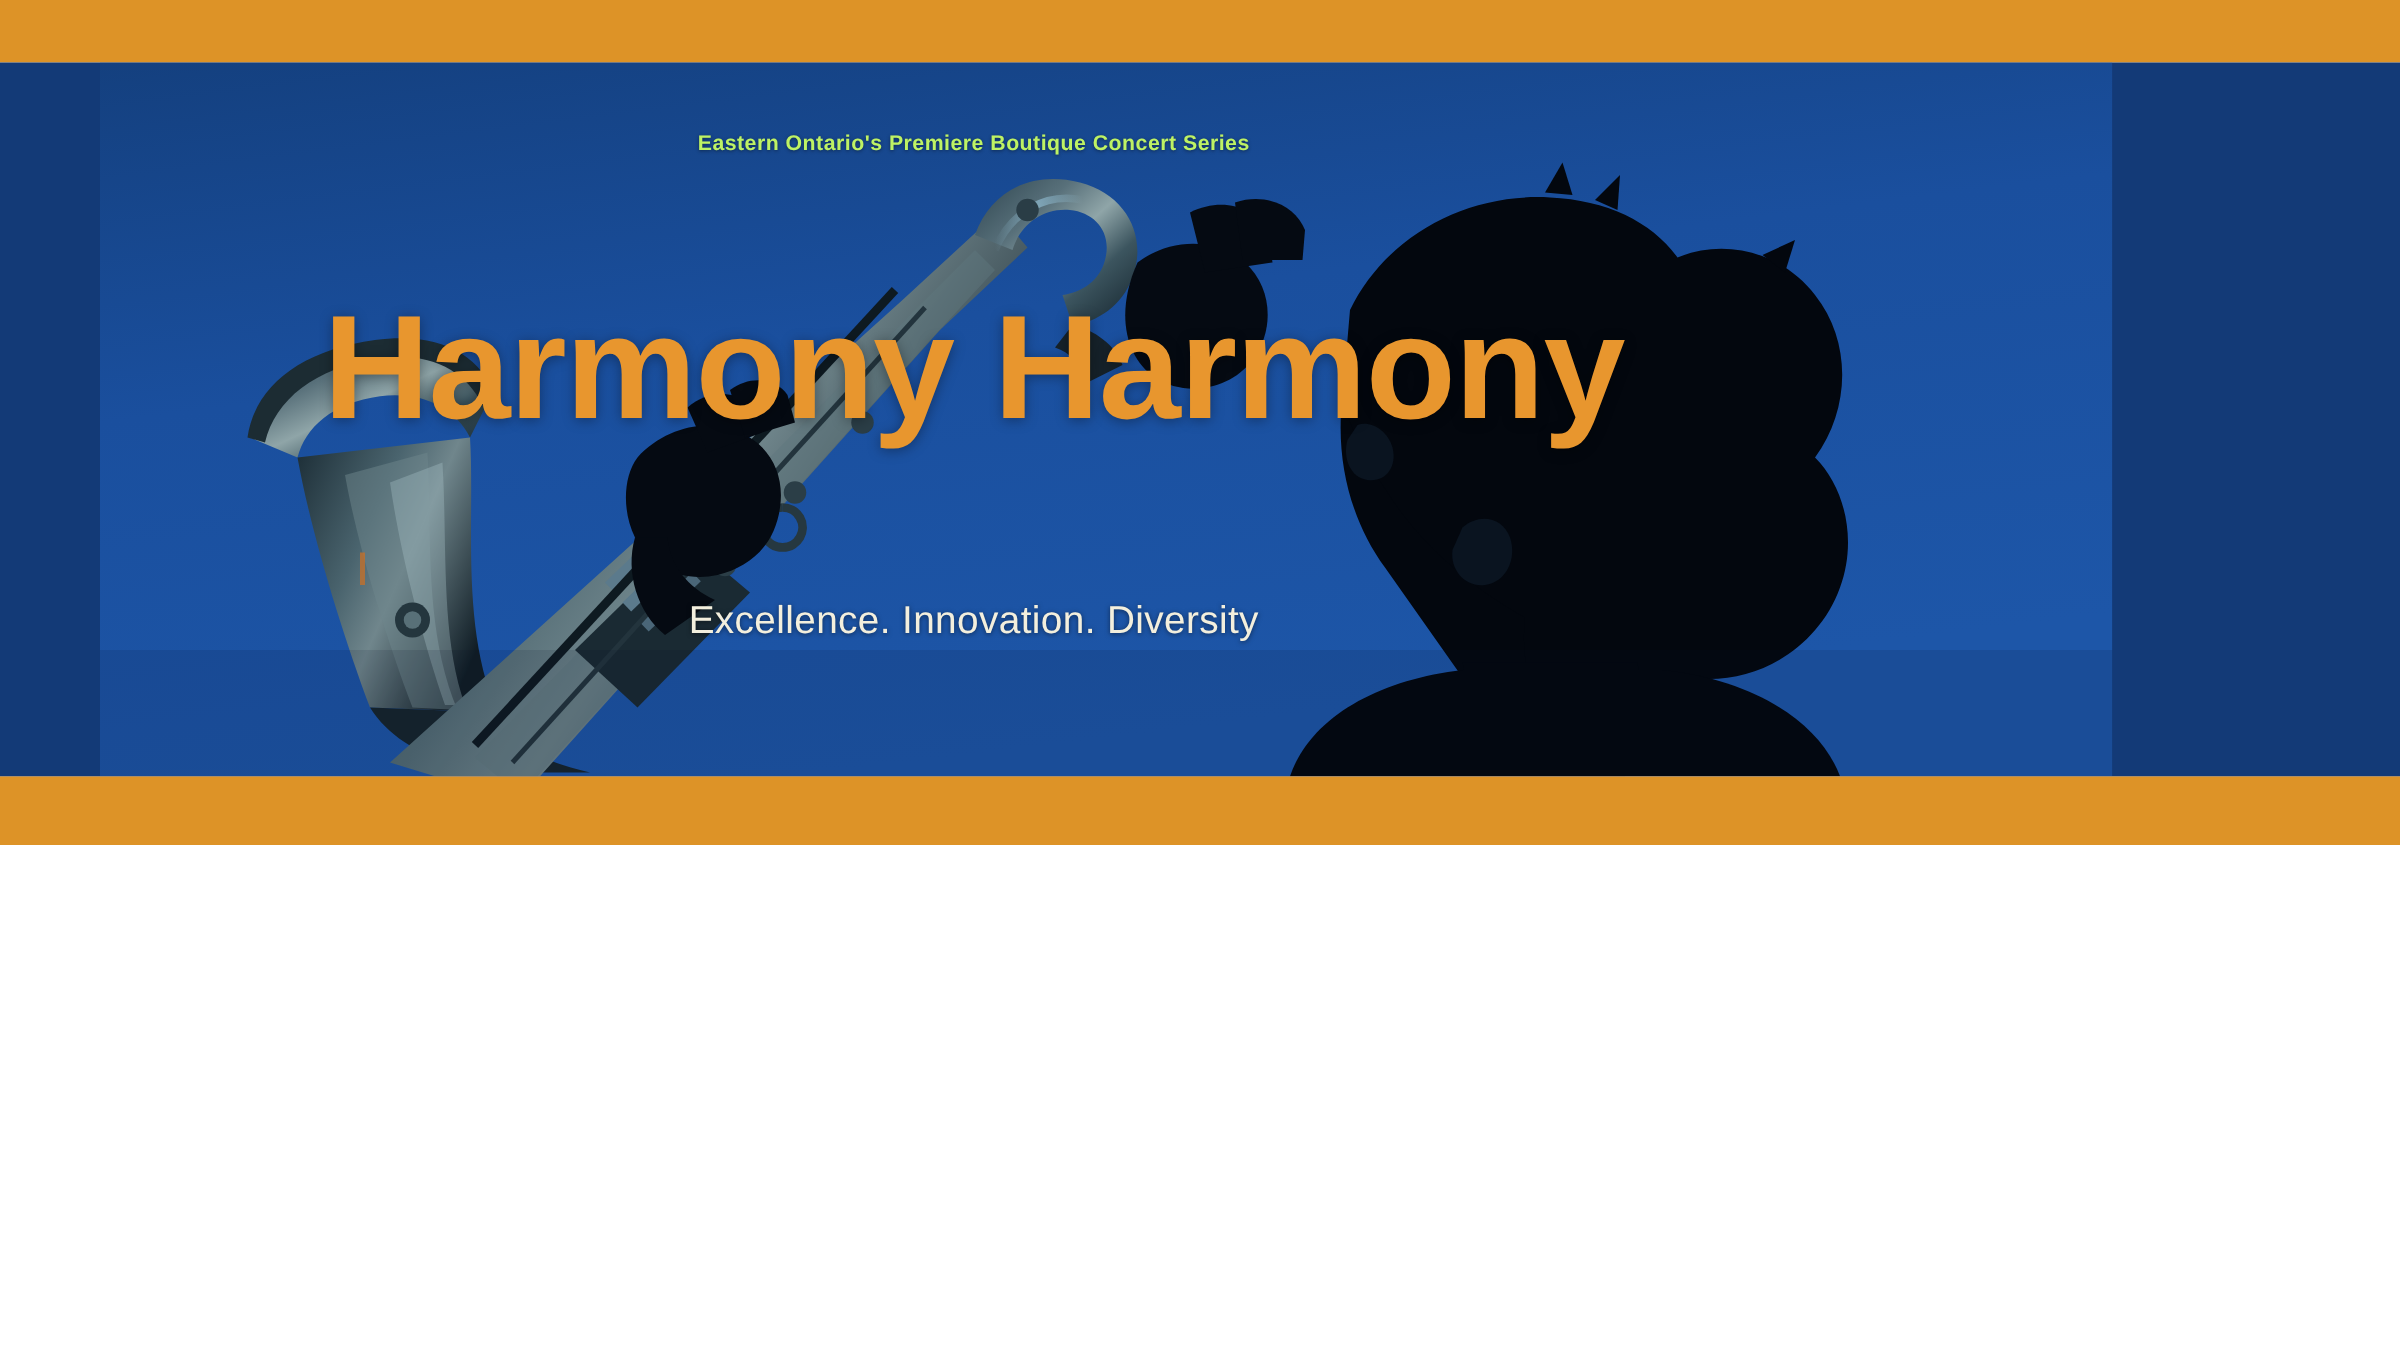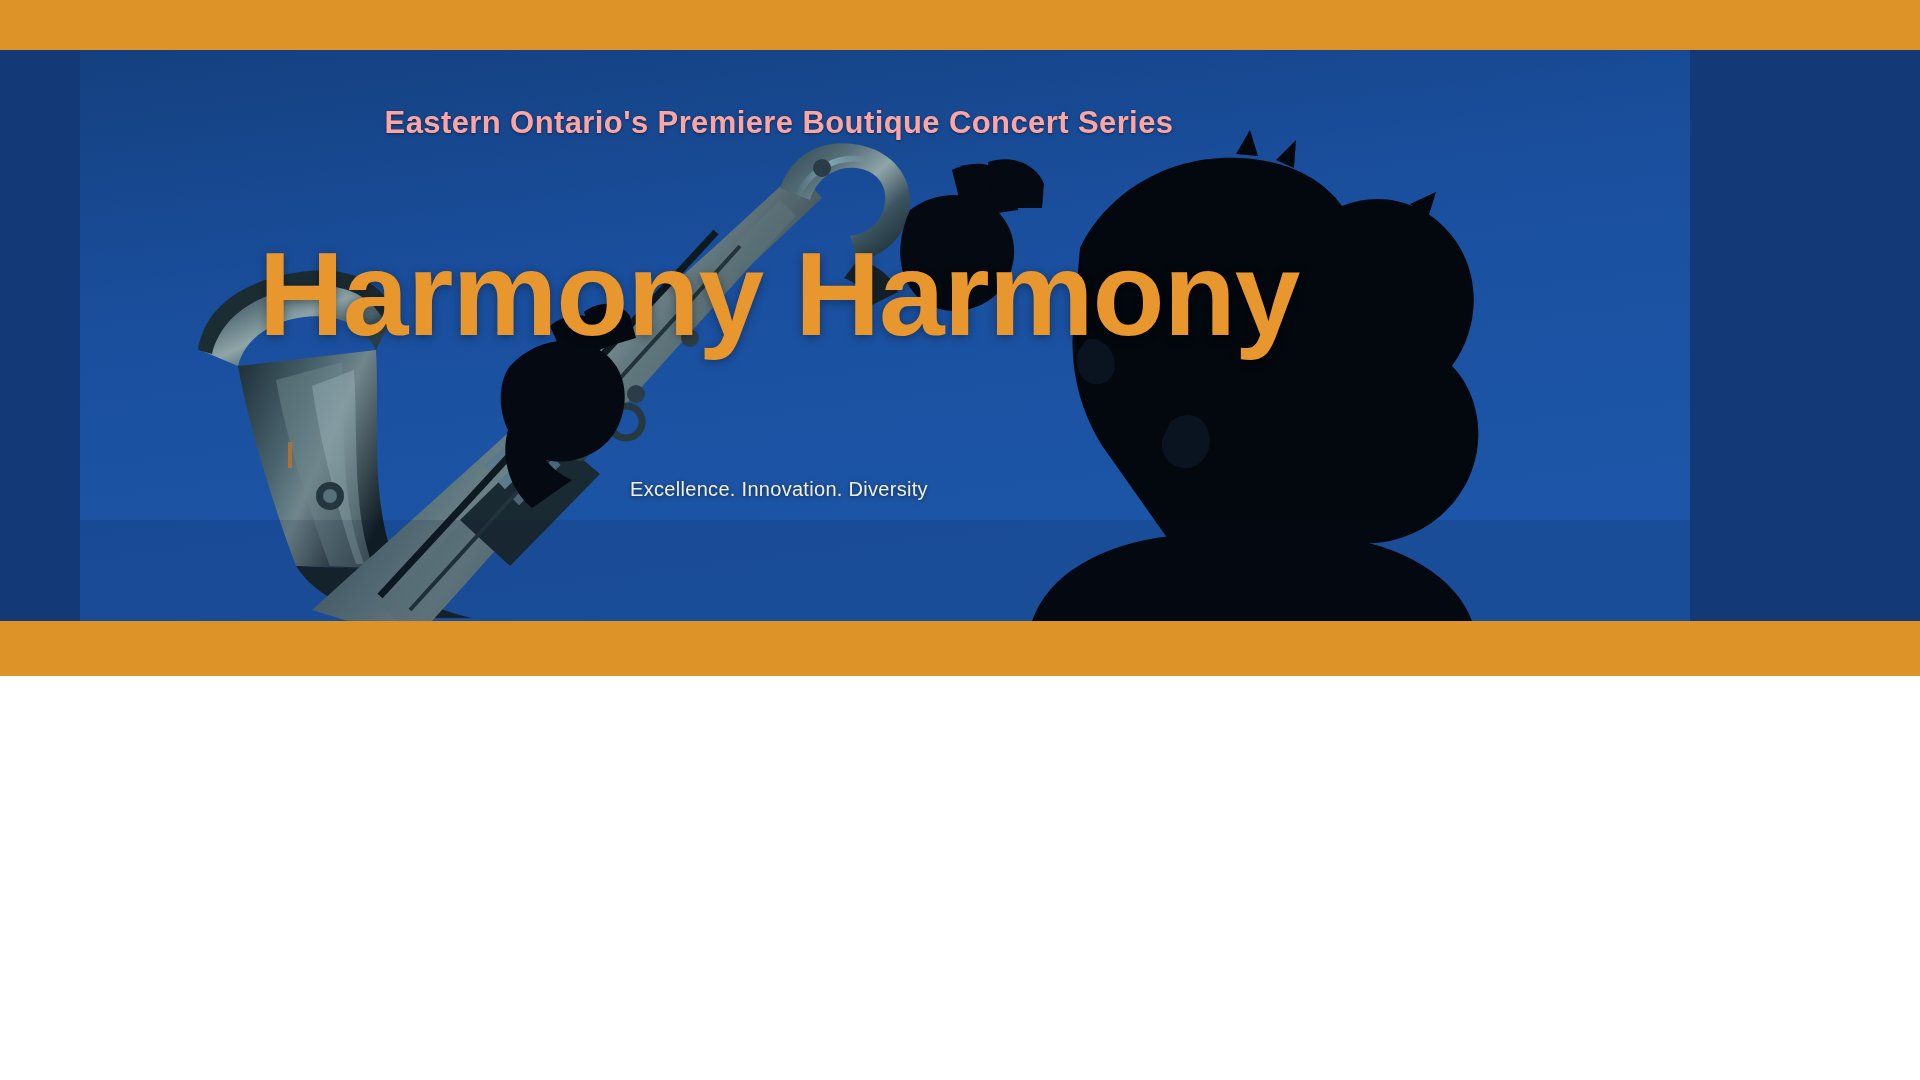--- a/index.html
+++ b/index.html
@@ -49,24 +49,24 @@
     pointer-events:none;
   }
   .hero-text > * { pointer-events:auto; }
 
   .eyebrow {
     position:absolute;
     top:55px;
     left:0;
     width:1558px;
     text-align:center;
-    font-size:31px;
+    font-size:17px;
     font-weight:700;
     letter-spacing:.4px;
-    color:#fca5a5;
+    color:#bef264;
     text-shadow:0 1px 3px rgba(0,0,0,.45);
   }
 
   .hero-title {
     position:absolute;
     top:185px;
     left:0;
     width:1558px;
     text-align:center;
     font-size:118px;
@@ -76,21 +76,21 @@
     color:#e8962e;
     text-shadow:0 2px 10px rgba(0,0,0,.35);
   }
 
   .hero-tagline {
     position:absolute;
     top:428px;
     left:0;
     width:1558px;
     text-align:center;
-    font-size:20px;
+    font-size:31px;
     font-weight:500;
     letter-spacing:.3px;
     color:#f3efdd;
     text-shadow:0 1px 4px rgba(0,0,0,.5);
   }
 
   .page-body { width:100%; height:404px; background:#ffffff; }
 </style>
 </head>
 <body>

